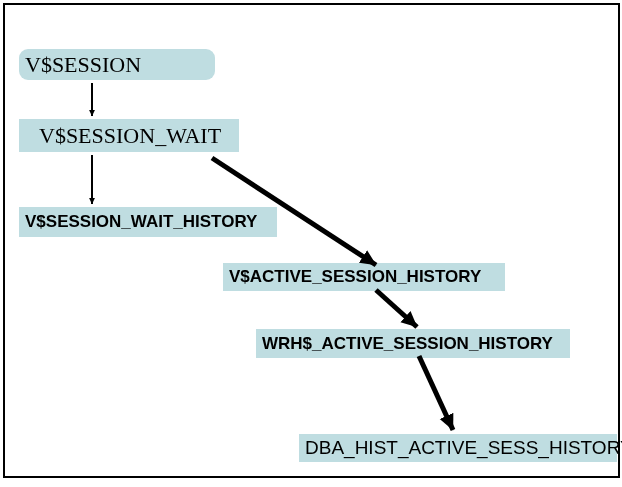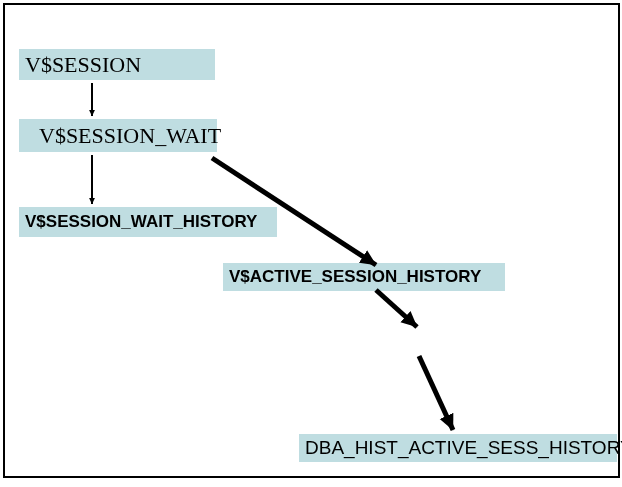--- a/index.html
+++ b/index.html
@@ -41,22 +41,22 @@
   .node.sans-bold {
     font-family: Liberation Sans, sans-serif;
     font-size: 17px;
     font-weight: 700;
   }
   .node.sans-reg {
     font-family: "Liberation Sans", "DejaVu Sans", sans-serif;
     font-size: 19px;
     font-weight: 400;
   }
-  .n1 { left: 19px;  top: 49px;  width: 196px; height: 31px; }
-  .n2 { left: 19px;  top: 119px; width: 198px; height: 33px; padding-left: 20px; }
+  .n1 { left: 19px;  top: 49px;  width: 196px; height: 31px; border-radius: 9px; }
+  .n2 { left: 19px;  top: 119px; width: 220px; height: 33px; padding-left: 20px; }
   .n3 { left: 19px;  top: 207px; width: 258px; height: 30px; }
   .n4 { left: 223px; top: 263px; width: 282px; height: 28px; }
   .n5 { left: 256px; top: 329px; width: 314px; height: 29px; }
   .n6 { left: 299px; top: 434px; width: 318px; height: 28px; }
   svg.arrows {
     position: absolute;
     left: 0;
     top: 0;
     width: 622px;
     height: 487px;
@@ -71,20 +71,21 @@
   <div class="frame"></div>
 
   <div class="node serif n1">V$SESSION</div>
 
   <div class="node serif n2">V$SESSION_WAIT</div>
 
   <div class="node sans-bold n3">V$SESSION_WAIT_HISTORY</div>
 
   <div class="node sans-bold n4">V$ACTIVE_SESSION_HISTORY</div>
 
+  <div class="node sans-bold n5">WRH$_ACTIVE_SESSION_HISTORY</div>
 
   <div class="node sans-reg n6">DBA_HIST_ACTIVE_SESS_HISTORY</div>
 
   <svg class="arrows" viewBox="0 0 622 487" xmlns="http://www.w3.org/2000/svg">
     <defs>
       <marker id="ah" markerUnits="strokeWidth" markerWidth="4" markerHeight="3.4" refX="3.1" refY="1.5" orient="auto">
         <path d="M0,0 L3.2,1.5 L0,3 Z" fill="#000000"></path>
       </marker>
     </defs>
     <line x1="92" y1="83" x2="92" y2="116" stroke="#000000" stroke-width="2" marker-end="url(#ah)"></line>

